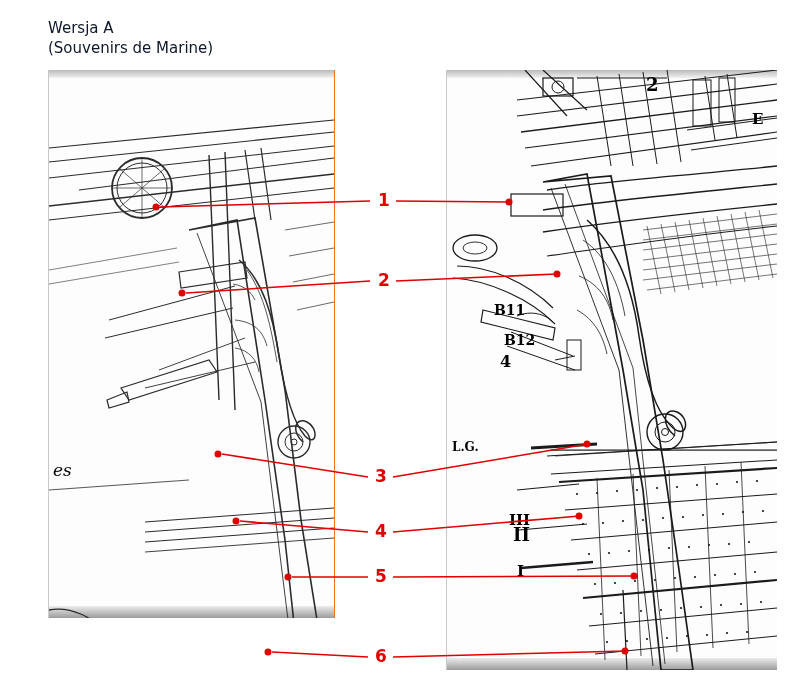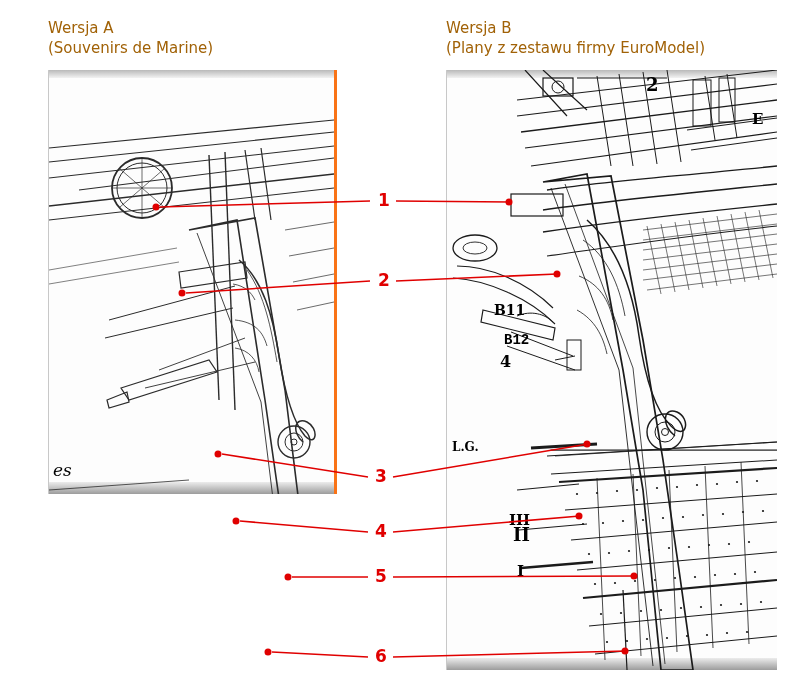--- a/index.html
+++ b/index.html
@@ -16,37 +16,37 @@
   }
   .root {
     position: absolute;
     left: 0; top: 0;
     width: 800px;
     height: 697px;
   }
   .caption {
     position: absolute;
     font-size: 15px;
-    color: #a16207;
+    color: #0f172a;
     line-height: 20px;
     white-space: pre;
   }
   #caption-a { left: 48px; top: 18px; }
   #caption-b { left: 446px; top: 18px; }
 
   .panel {
     position: absolute;
     overflow: hidden;
     background: #fdfdfd;
   }
   #panel-a {
     left: 48px; top: 70px;
-    width: 285px; height: 424px;
+    width: 285px; height: 548px;
     border-left: 1px solid #c8c8c8;
-    border-right: 3px solid #f97316;
+    border-right: 1px solid #f97316;
   }
   #panel-b {
     left: 446px; top: 70px;
     width: 330px; height: 600px;
     border-left: 1px solid #c8c8c8;
   }
   
   .scanbar-top {
     position: absolute; left: 0; top: 0; width: 100%; height: 8px;
     background: linear-gradient(to bottom, #b9b9b9, #f2f2f2);
@@ -86,22 +86,20 @@
   .lbl-small { font-size: 13px; font-weight: normal; }
   .lbl-italic { font-style: italic; }
 </style>
 </head>
 <body>
 
 <div class="root">
 
   <div class="caption" id="caption-a">Wersja A
 (Souvenirs de Marine)</div>
-  <div class="caption" id="caption-b">Wersja B
-(Plany z zestawu firmy EuroModel)</div>
 
   <div class="panel" id="panel-a">
     <div class="scanbar-top"></div>
     <div class="scanbar-bottom"></div>
 
     <svg class="drawing" width="285" height="600" viewBox="0 0 285 600">
       <g stroke="#2b2b2b" fill="none" stroke-width="1.1">
 
         <path d="M0,78 L285,50"></path>
         <path d="M0,92 L285,62"></path>
@@ -300,21 +298,21 @@
         <path d="M84,378 L150,374" stroke-width="3"></path>
         <path d="M70,420 L132,414" stroke-width="1.2"></path>
         <path d="M72,460 L140,454" stroke-width="1.2"></path>
         <path d="M74,498 L146,492" stroke-width="2.4"></path>
 
         <path d="M176,520 L180,600" stroke-width="1.2"></path>
       </g>
     </svg>
 
     <div class="lbl" style="left:0px; top:232px;margin-left:47px;">B11</div>
-    <div class="lbl" style="left:57px; top:262px;font-family:Liberation Mono, monospace;">B12</div>
+    <div class="lbl" style="left:57px; top:262px;">B12</div>
     <div class="lbl" style="left:53px; top:282px; font-size:16px;">4</div>
     <div class="lbl" style="left:5px; top:370px; font-size:12px;">L.G.</div>
     <div class="lbl" style="left:62px; top:414px; font-size:15px;margin-top:27px;">III</div>
     <div class="lbl" style="left:66px; top:454px; font-size:18px;">II</div>
     <div class="lbl" style="left:70px; top:492px; font-size:15px;">I</div>
     <div class="lbl" style="left:199px; top:4px; font-size:18px;">2</div>
     <div class="lbl" style="left:305px; top:40px; font-size:15px;">E</div>
   </div>
 
   <svg class="overlay">

